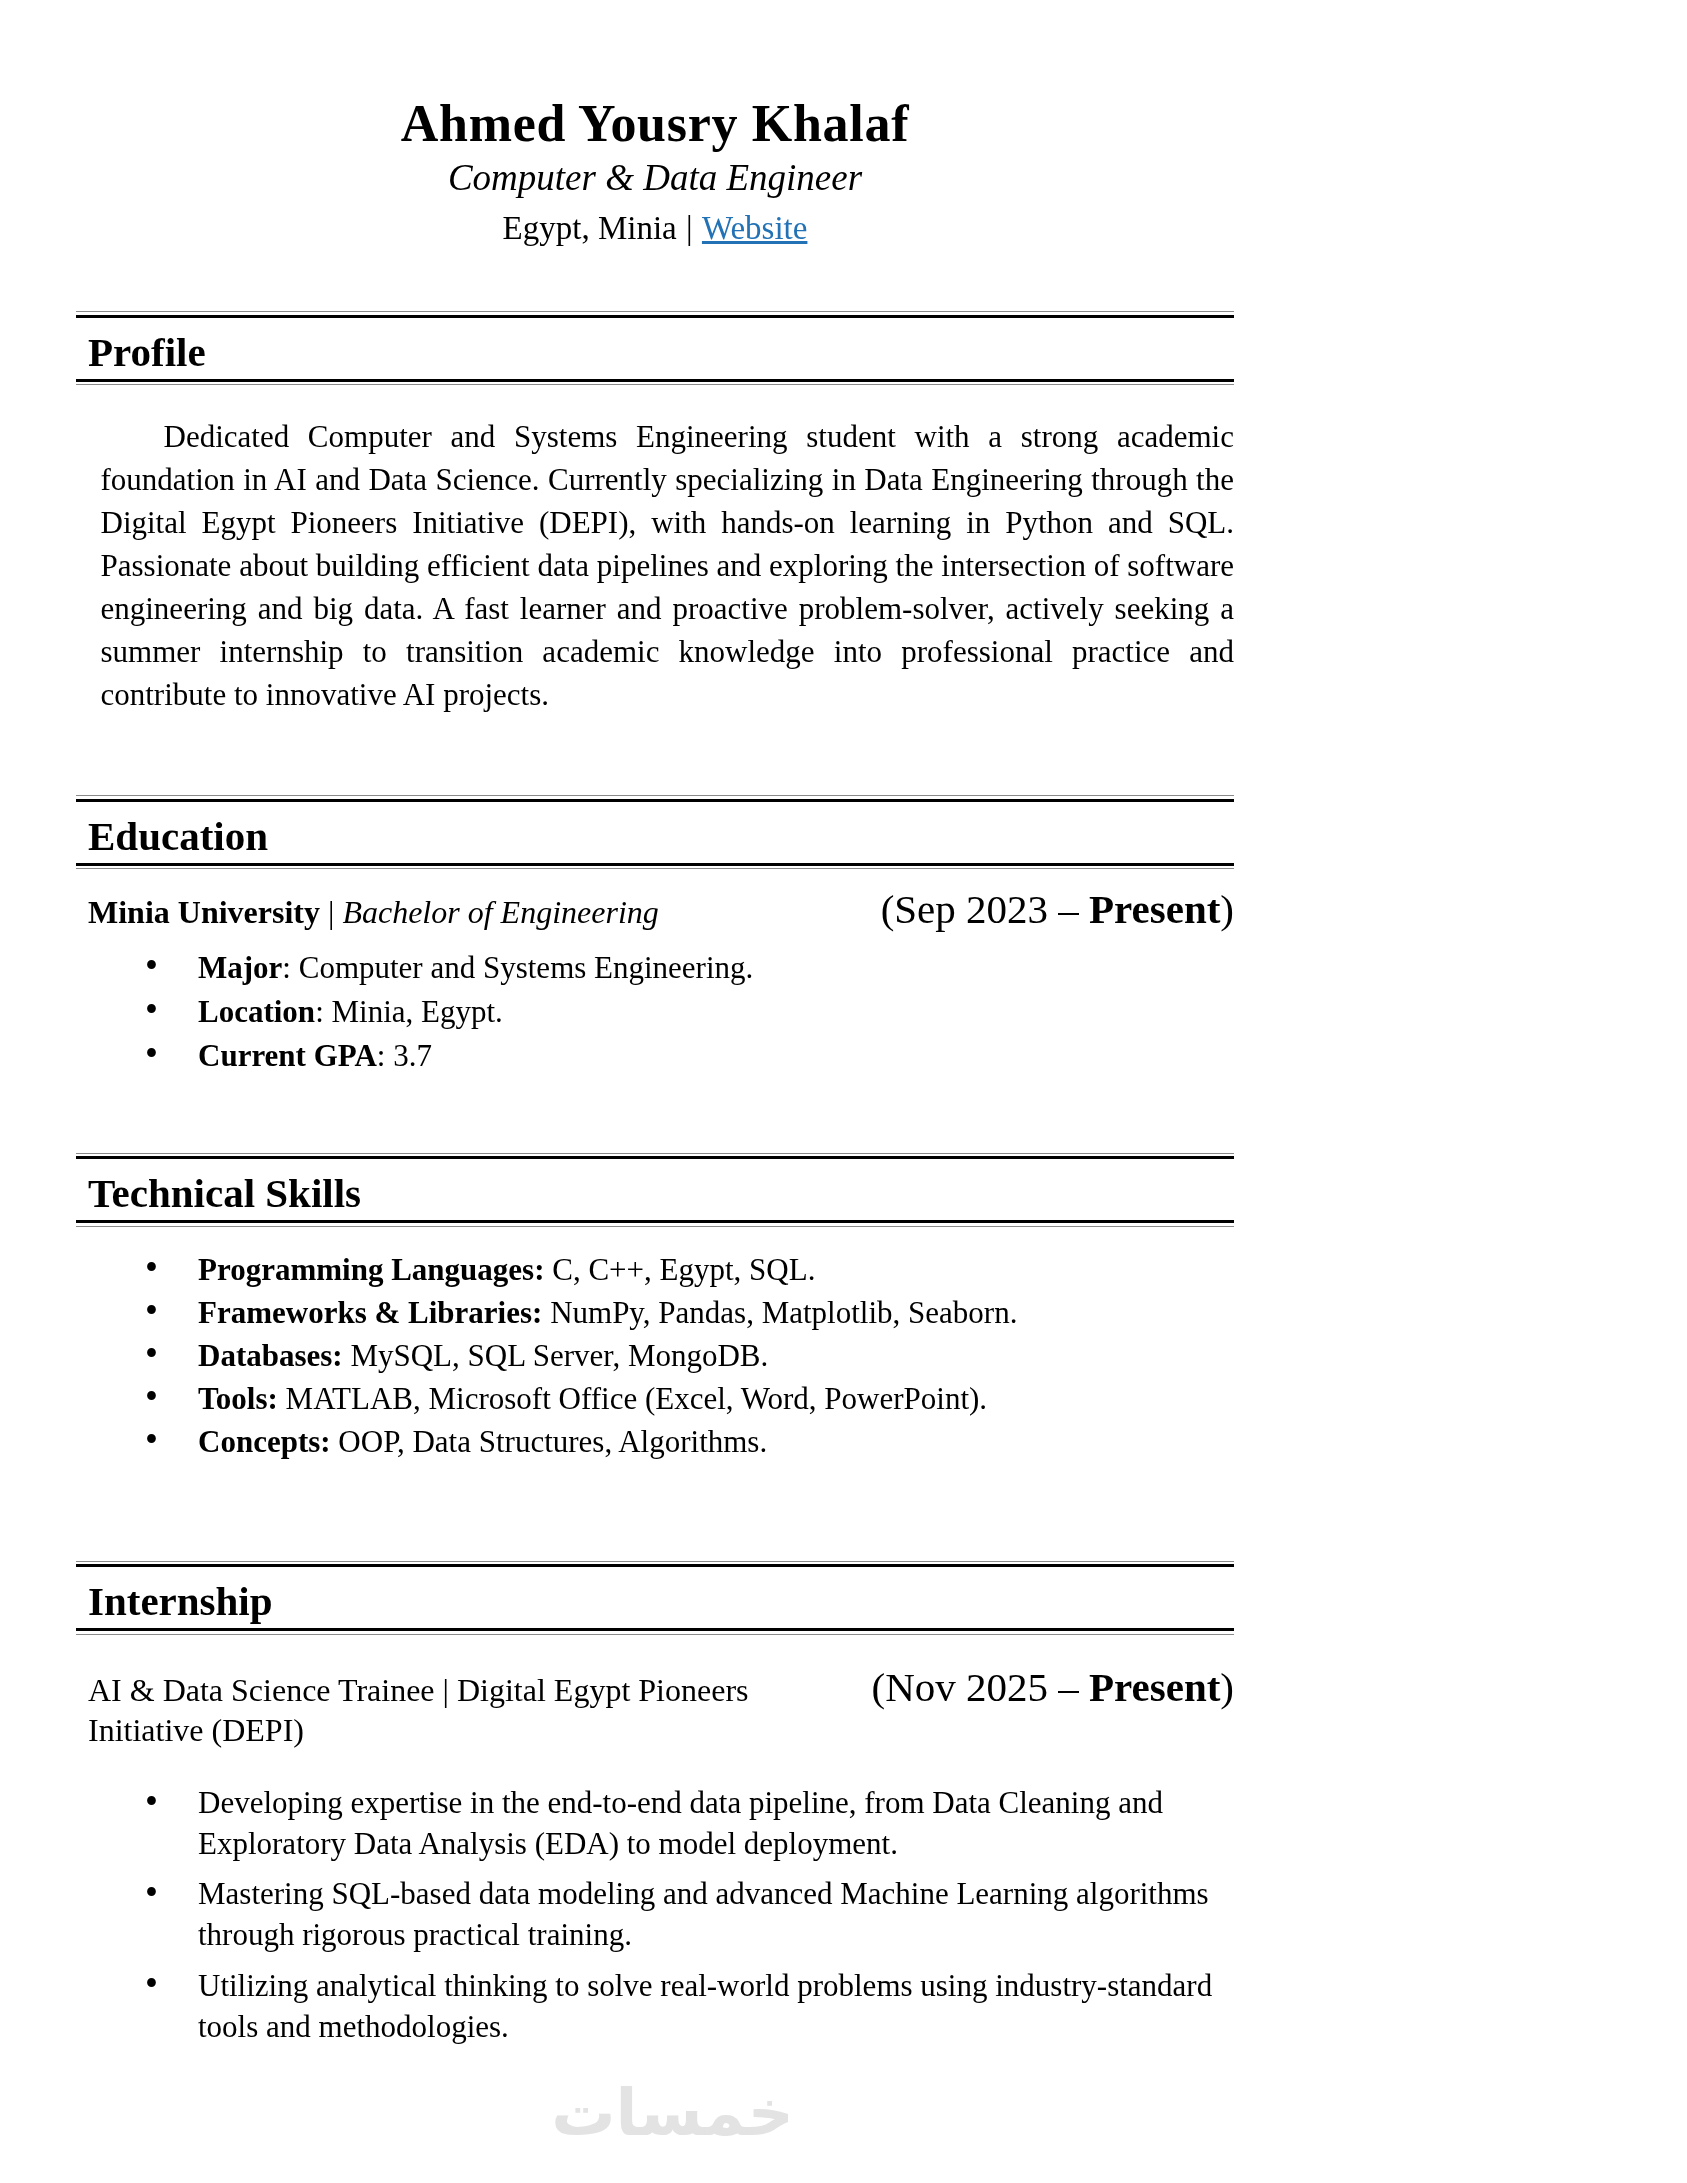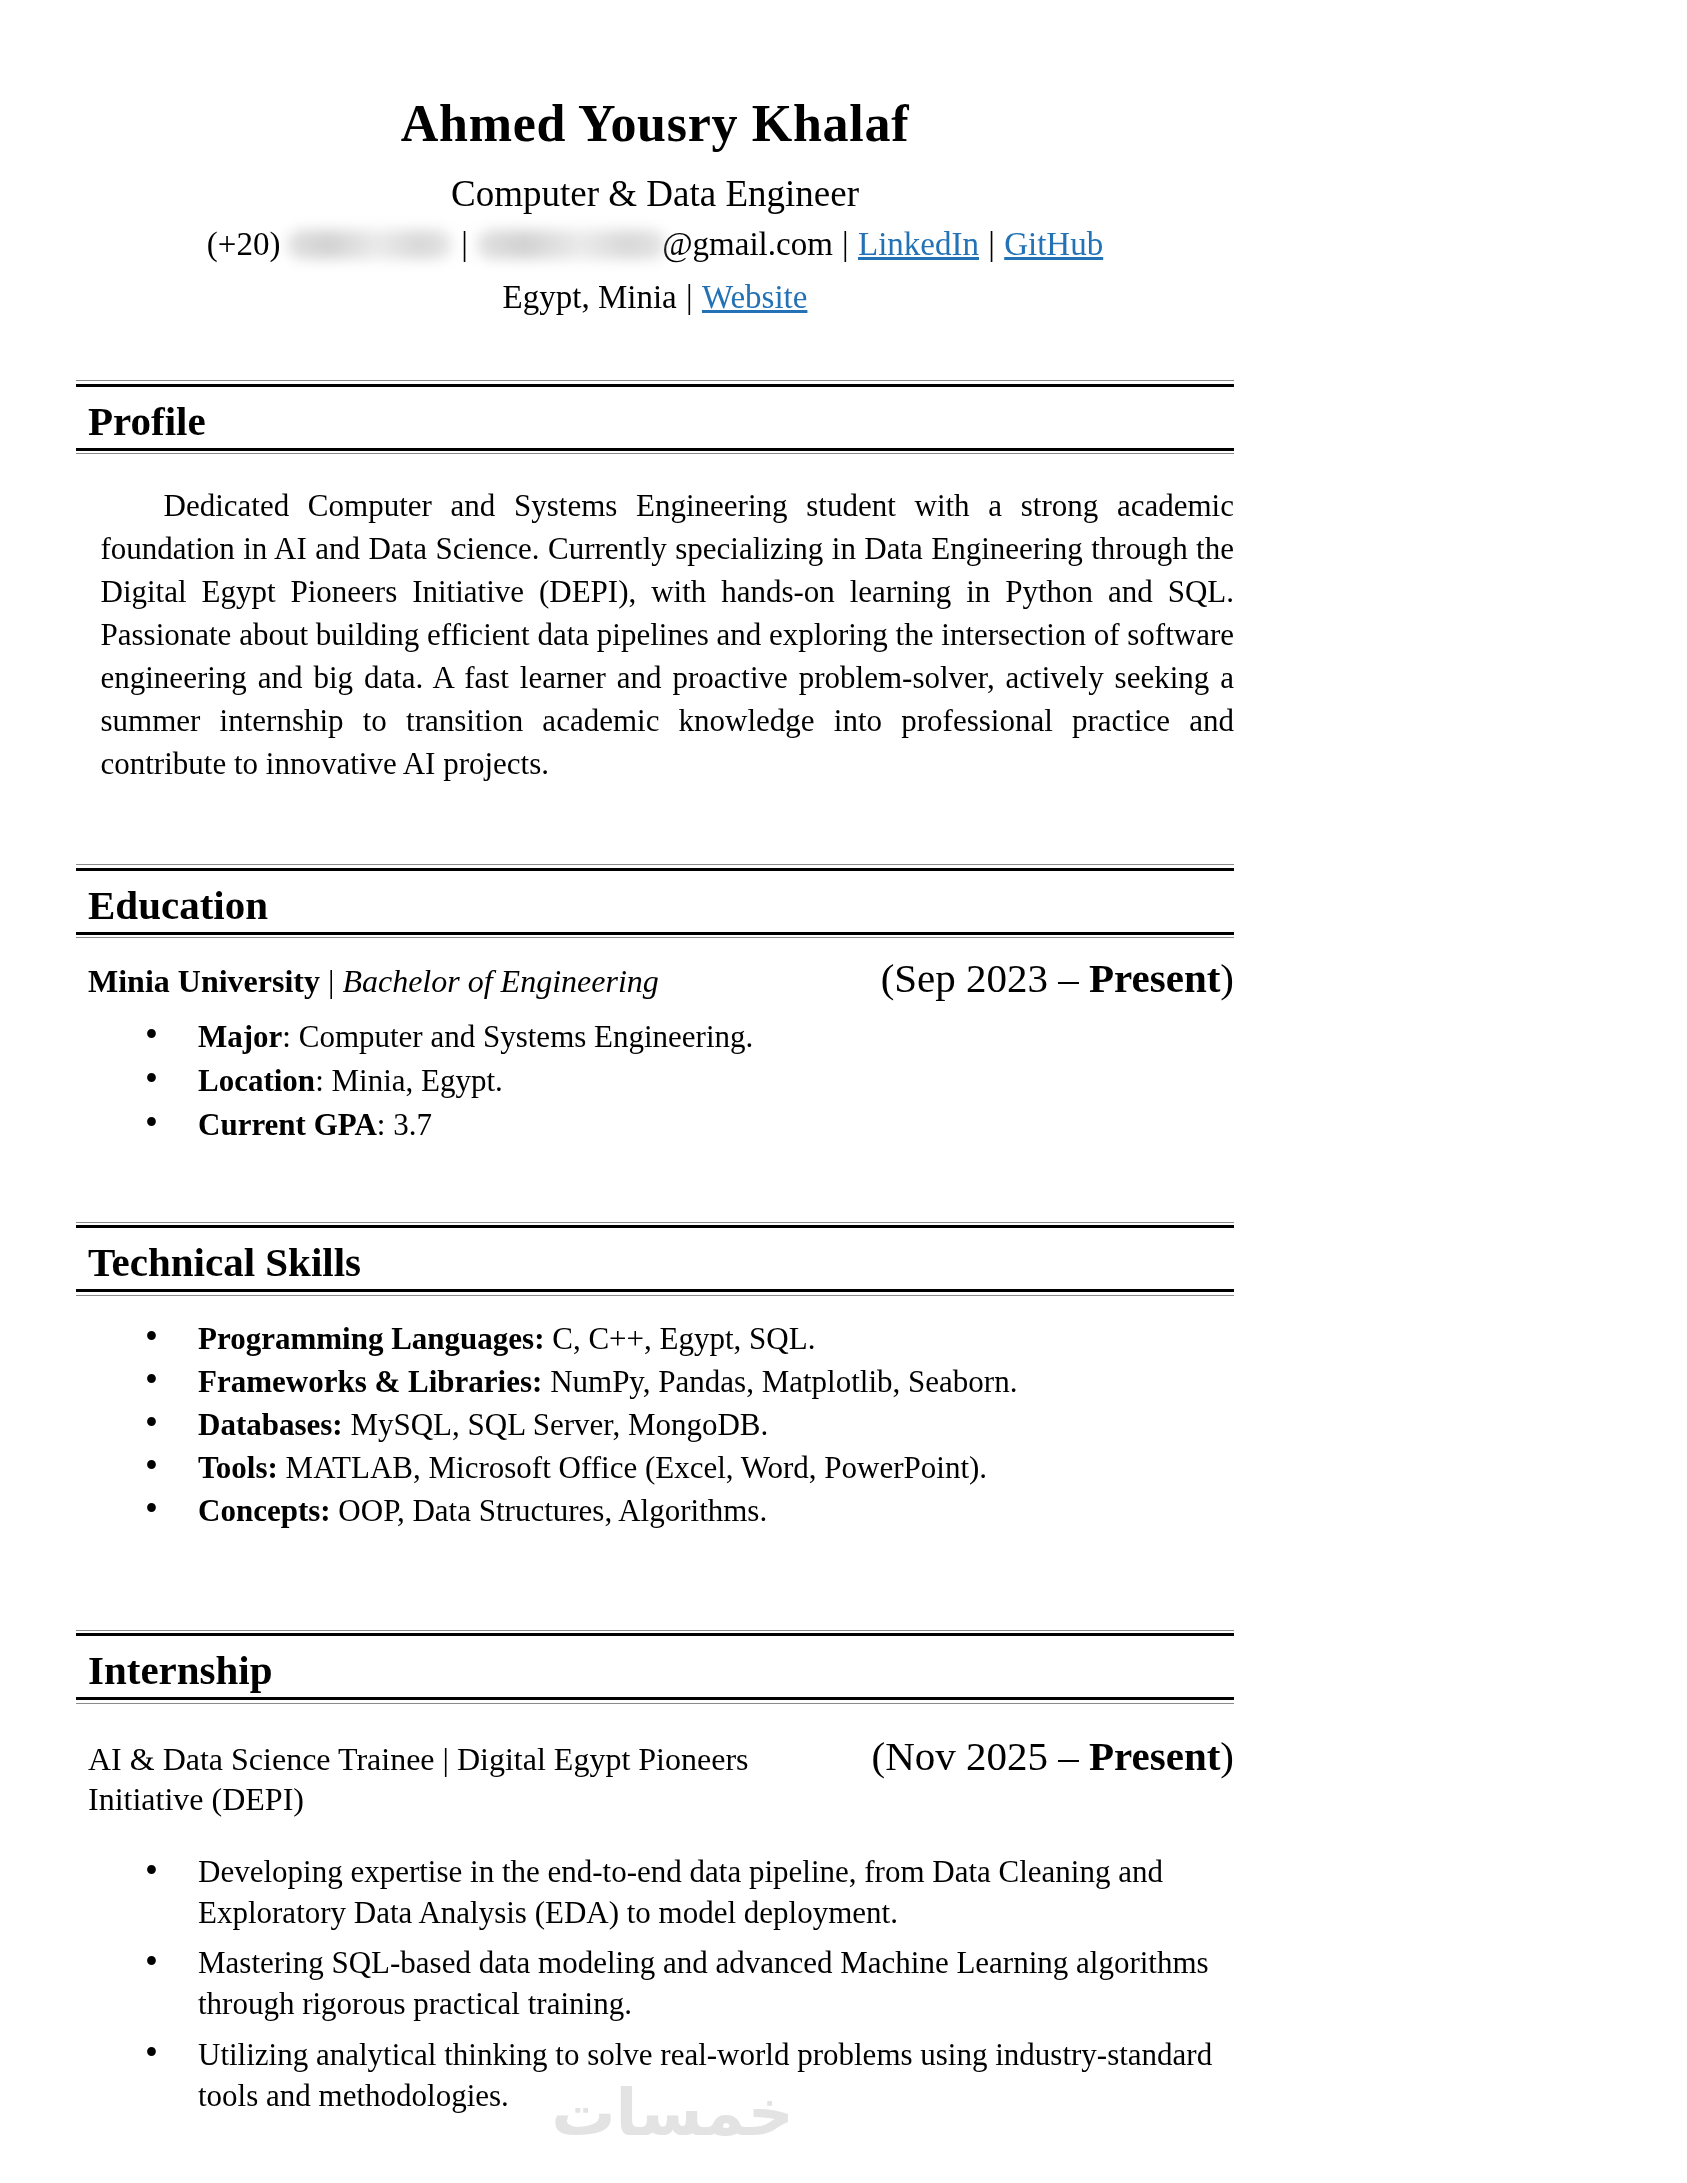--- a/index.html
+++ b/index.html
@@ -11,21 +11,21 @@
     padding: 98px 111px 0 76px;
     background: #ffffff;
     font-family: "Liberation Serif", "DejaVu Serif", serif;
     color: #000000;
     overflow: hidden;
   }
 
   
   .header { text-align: center; }
   .name { font-size: 52px; font-weight: bold; line-height: 1.0; letter-spacing: 0.7px; }
-  .subtitle { font-size: 37px; line-height: 1.0; margin-top: 25px; }
+  .subtitle { font-size: 37px; line-height: 1.0; margin-top: 9px; font-style: italic; }
   .contact { font-size: 33px; line-height: 41px; margin-top: 12px; }
   .contact a { color: #2272B5; text-decoration: underline; }
   .pipe { margin: 0 9.3px; }
   .smudge {
     display: inline-block;
     height: 29px;
     border-radius: 14.6px;
     background: linear-gradient(90deg, #bdbdbd, #9a9a9a 25%, #d2d2d2 55%, #a8a8a8 80%, #c6c6c6);
     filter: blur(6.6px);
     opacity: 0.45;
@@ -110,23 +110,20 @@
 </style>
 </head>
 <body>
 
 <div class="page">
 
   <div class="header">
     <div class="name">Ahmed Yousry Khalaf</div>
     <div class="subtitle">Computer &amp; Data Engineer</div>
 
-    <div class="contact">
-      <span>(+20)</span><span class="smudge smudge-phone"></span><span class="pipe">|</span><span class="smudge smudge-email"></span><span>@gmail.com</span><span class="pipe">|</span><a href="#">LinkedIn</a><span class="pipe">|</span><a href="#">GitHub</a>
-    </div>
 
     <div class="contact">
       <span>Egypt, Minia</span><span class="pipe">|</span><a href="#">Website</a>
     </div>
   </div>
 
   <div class="section-profile">
     <div class="rule-top"></div>
     <h2 class="sec-heading">Profile</h2>
     <div class="rule-bottom"></div>

